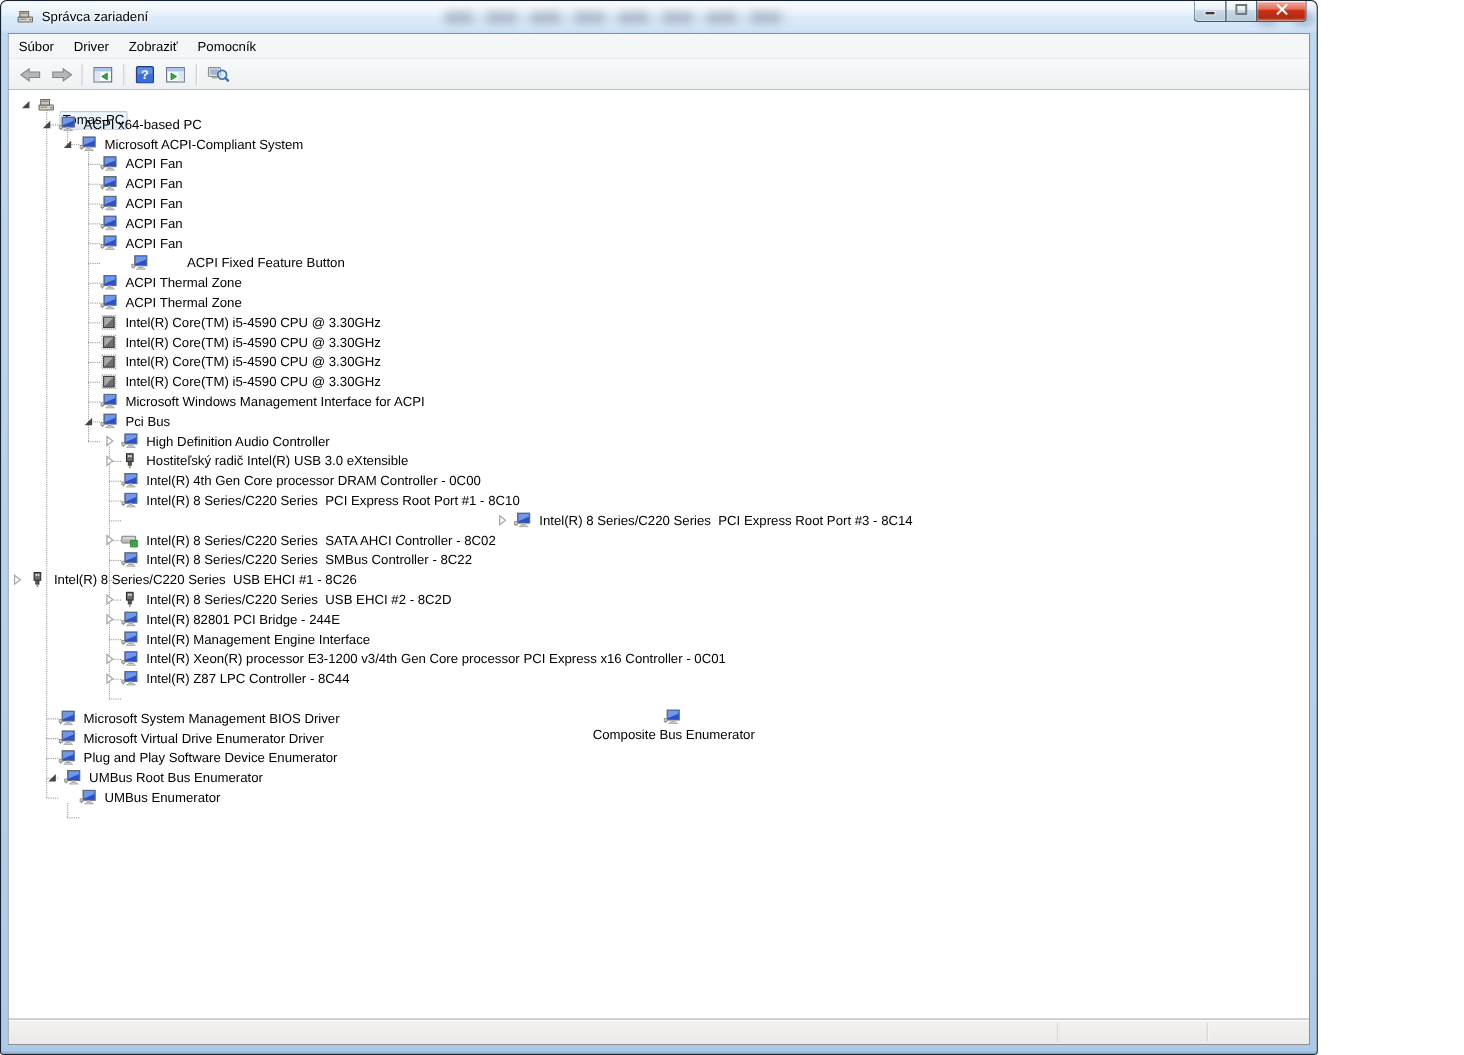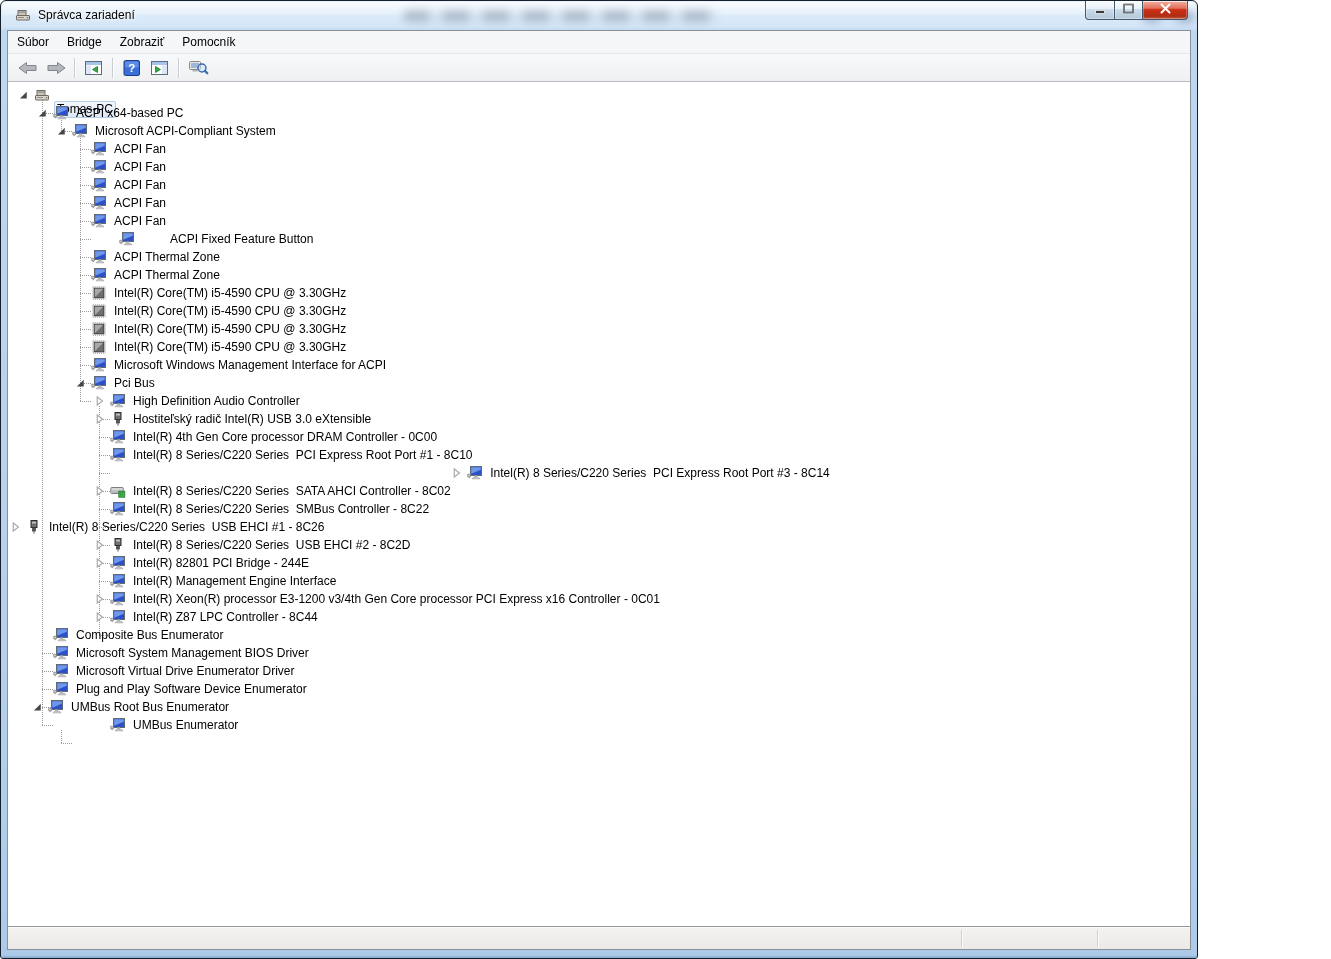--- a/index.html
+++ b/index.html
@@ -92,21 +92,21 @@
               <path d="M2.5,2.5 L10.5,10.5 M10.5,2.5 L2.5,10.5" stroke="#ffffff" stroke-width="2" stroke-linecap="round"></path>
             </svg>
         </span>
       </button>
     </div>
   </div>
 
   <div class="client">
     <div class="menubar">
         <span class="menu-item">Súbor</span>
-        <span class="menu-item">Bridge</span>
+        <span class="menu-item">Driver</span>
         <span class="menu-item">Zobraziť</span>
         <span class="menu-item">Pomocník</span>
       </div>
     <div class="toolbar">
         <button class="tb-btn">
           <span class="tb-ico">
             <svg width="22" height="16" viewBox="0 0 22 16">
               <path d="M9.5,2.5 L9.5,5.5 L19,5.5 L19,10.5 L9.5,10.5 L9.5,13.5 L2,8 Z" fill="#b4b8bc" stroke="#81868c"></path>
             </svg>
           </span>
@@ -446,21 +446,21 @@
           <div class="trow" style="padding-left: 84px;"><span class="texp"><svg width="14" height="14" viewBox="0 0 12 12">
                 <path d="M4.5,2.5 L9,6 L4.5,9.5 Z" fill="#ffffff" stroke="#a9a9a9"></path>
               </svg></span><span class="tico"><svg width="16" height="16" viewBox="0 0 16 16">
                 <rect x="3.5" y="1.5" width="11" height="9" fill="#2b50c8" stroke="#5f6a75"></rect>
                 <path d="M4.2,2.2 h9.6 v2.6 l-9.6,4 z" fill="#6f97ea"></path>
                 <rect x="7.2" y="10.5" width="2.8" height="1.8" fill="#b9b9b9"></rect>
                 <path d="M5,13.8 h8 l-1.6,-1.6 h-4.8 z" fill="#d9d9d9" stroke="#8e8e8e" stroke-width="0.6"></path>
                 <rect x="0.8" y="9.2" width="2.6" height="2.6" fill="#cfcfcf" stroke="#808080" stroke-width="0.7"></rect>
                 <line x1="2.1" y1="11.8" x2="2.1" y2="13.2" stroke="#808080"></line>
               </svg></span><span class="tlabel">Intel(R) Z87 LPC Controller - 8C44</span></div>
-          <div class="trow" style="padding-left: 27px;"><span class="texp"></span><span class="tico"><svg width="16" height="16" viewBox="0 0 16 16">
+          <div class="trow" style="padding-left: 27px; flex-direction: column;"><span class="texp"></span><span class="tico"><svg width="16" height="16" viewBox="0 0 16 16">
                 <rect x="3.5" y="1.5" width="11" height="9" fill="#2b50c8" stroke="#5f6a75"></rect>
                 <path d="M4.2,2.2 h9.6 v2.6 l-9.6,4 z" fill="#6f97ea"></path>
                 <rect x="7.2" y="10.5" width="2.8" height="1.8" fill="#b9b9b9"></rect>
                 <path d="M5,13.8 h8 l-1.6,-1.6 h-4.8 z" fill="#d9d9d9" stroke="#8e8e8e" stroke-width="0.6"></path>
                 <rect x="0.8" y="9.2" width="2.6" height="2.6" fill="#cfcfcf" stroke="#808080" stroke-width="0.7"></rect>
                 <line x1="2.1" y1="11.8" x2="2.1" y2="13.2" stroke="#808080"></line>
               </svg></span><span class="tlabel">Composite Bus Enumerator</span></div>
           <div class="trow" style="padding-left: 27px;"><span class="texp"></span><span class="tico"><svg width="16" height="16" viewBox="0 0 16 16">
                 <rect x="3.5" y="1.5" width="11" height="9" fill="#2b50c8" stroke="#5f6a75"></rect>
                 <path d="M4.2,2.2 h9.6 v2.6 l-9.6,4 z" fill="#6f97ea"></path>
@@ -478,31 +478,31 @@
                 <line x1="2.1" y1="11.8" x2="2.1" y2="13.2" stroke="#808080"></line>
               </svg></span><span class="tlabel">Microsoft Virtual Drive Enumerator Driver</span></div>
           <div class="trow" style="padding-left: 27px;"><span class="texp"></span><span class="tico"><svg width="16" height="16" viewBox="0 0 16 16">
                 <rect x="3.5" y="1.5" width="11" height="9" fill="#2b50c8" stroke="#5f6a75"></rect>
                 <path d="M4.2,2.2 h9.6 v2.6 l-9.6,4 z" fill="#6f97ea"></path>
                 <rect x="7.2" y="10.5" width="2.8" height="1.8" fill="#b9b9b9"></rect>
                 <path d="M5,13.8 h8 l-1.6,-1.6 h-4.8 z" fill="#d9d9d9" stroke="#8e8e8e" stroke-width="0.6"></path>
                 <rect x="0.8" y="9.2" width="2.6" height="2.6" fill="#cfcfcf" stroke="#808080" stroke-width="0.7"></rect>
                 <line x1="2.1" y1="11.8" x2="2.1" y2="13.2" stroke="#808080"></line>
               </svg></span><span class="tlabel">Plug and Play Software Device Enumerator</span></div>
-          <div class="trow" style="padding-left: 22px;"><span class="texp"><svg width="14" height="14" viewBox="0 0 12 12">
+          <div class="trow" style="padding-left: 32px;"><span class="texp"><svg width="14" height="14" viewBox="0 0 12 12">
                 <path d="M9.2,3.2 L9.2,9 L3.4,9 Z" fill="#454545"></path>
               </svg></span><span class="tico"><svg width="16" height="16" viewBox="0 0 16 16">
                 <rect x="3.5" y="1.5" width="11" height="9" fill="#2b50c8" stroke="#5f6a75"></rect>
                 <path d="M4.2,2.2 h9.6 v2.6 l-9.6,4 z" fill="#6f97ea"></path>
                 <rect x="7.2" y="10.5" width="2.8" height="1.8" fill="#b9b9b9"></rect>
                 <path d="M5,13.8 h8 l-1.6,-1.6 h-4.8 z" fill="#d9d9d9" stroke="#8e8e8e" stroke-width="0.6"></path>
                 <rect x="0.8" y="9.2" width="2.6" height="2.6" fill="#cfcfcf" stroke="#808080" stroke-width="0.7"></rect>
                 <line x1="2.1" y1="11.8" x2="2.1" y2="13.2" stroke="#808080"></line>
               </svg></span><span class="tlabel">UMBus Root Bus Enumerator</span></div>
-          <div class="trow" style="padding-left: 36px; margin-left: 48px;"><span class="texp"></span><span class="tico"><svg width="16" height="16" viewBox="0 0 16 16">
+          <div class="trow" style="padding-left: 46px;"><span class="texp"></span><span class="tico"><svg width="16" height="16" viewBox="0 0 16 16">
                 <rect x="3.5" y="1.5" width="11" height="9" fill="#2b50c8" stroke="#5f6a75"></rect>
                 <path d="M4.2,2.2 h9.6 v2.6 l-9.6,4 z" fill="#6f97ea"></path>
                 <rect x="7.2" y="10.5" width="2.8" height="1.8" fill="#b9b9b9"></rect>
                 <path d="M5,13.8 h8 l-1.6,-1.6 h-4.8 z" fill="#d9d9d9" stroke="#8e8e8e" stroke-width="0.6"></path>
                 <rect x="0.8" y="9.2" width="2.6" height="2.6" fill="#cfcfcf" stroke="#808080" stroke-width="0.7"></rect>
                 <line x1="2.1" y1="11.8" x2="2.1" y2="13.2" stroke="#808080"></line>
               </svg></span><span class="tlabel">UMBus Enumerator</span></div>
         </div>
     </div>
     <div class="statusbar">

